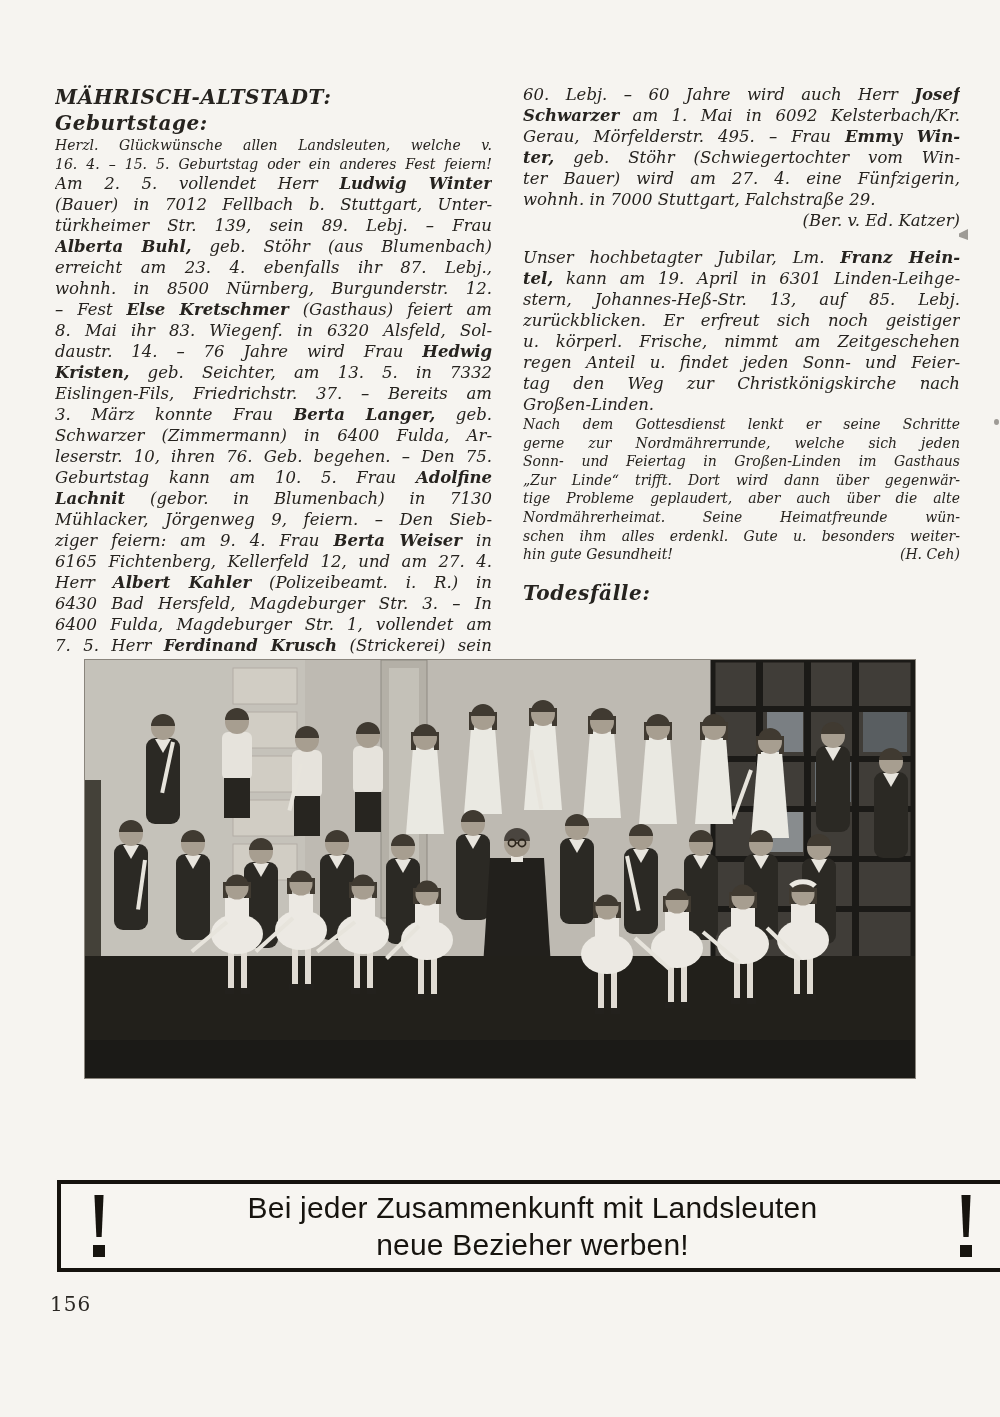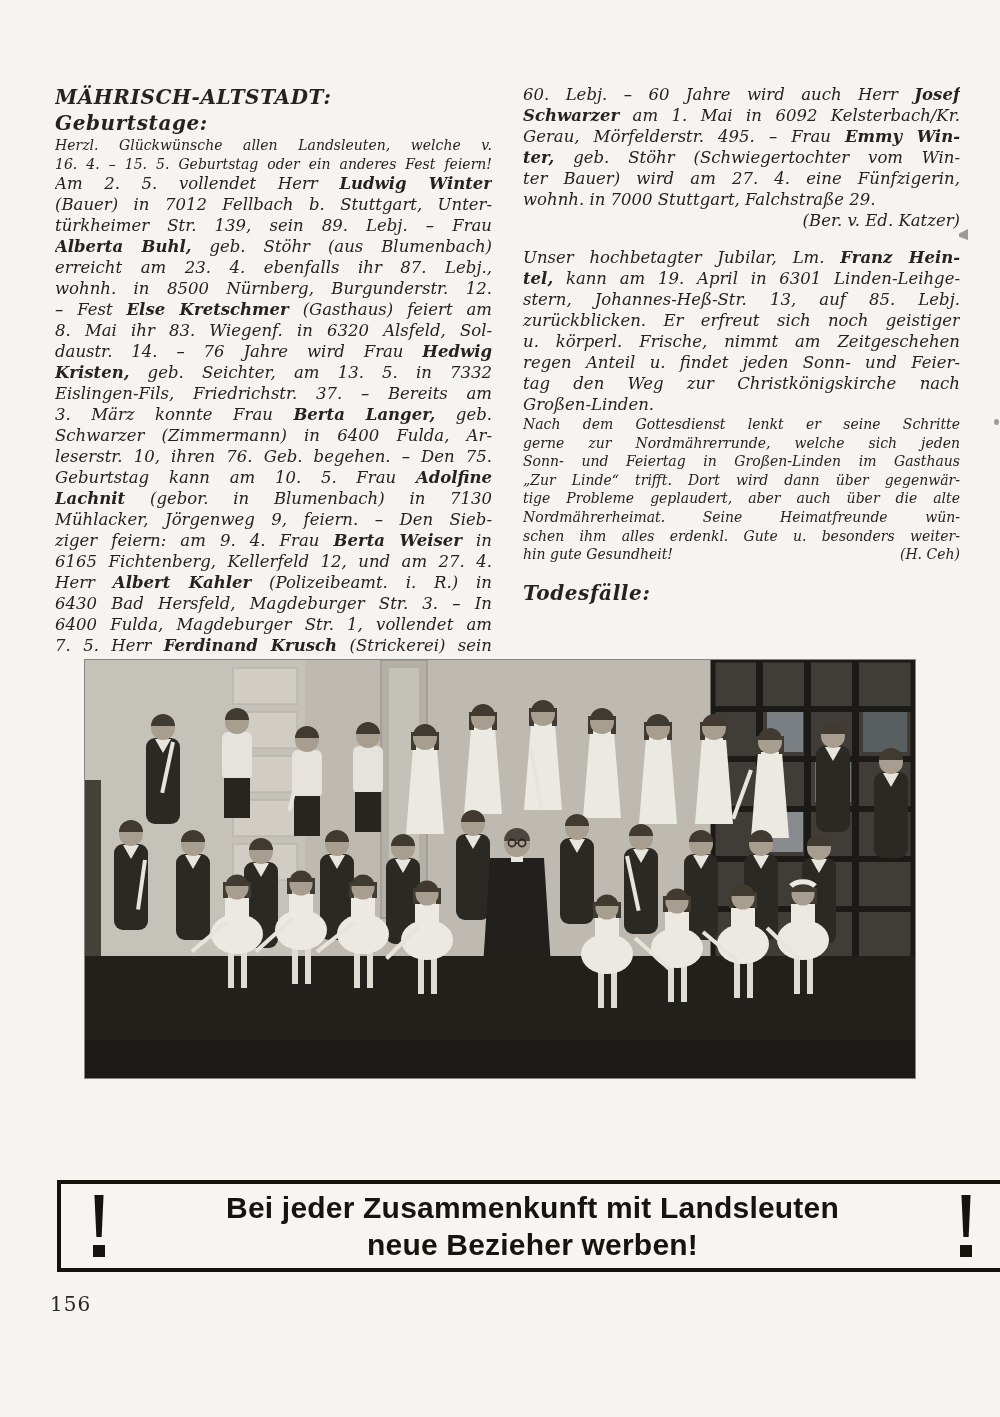--- a/index.html
+++ b/index.html
@@ -40,21 +40,21 @@
   .caption{position:absolute; left:95px; top:1092px; width:845px;}
   
   .banner{
     position:absolute; left:57px; top:1180px; width:883px; height:84px;
     border:4px solid #15120e; background:#f7f5f1;
     display:flex; align-items:center; justify-content:space-between;
     padding:0 30px; box-sizing:content-box;
   }
   .banner-text{
     flex:1; text-align:center;
-    font-family:"Liberation Sans", sans-serif; font-weight:bold;
+    font-family:"Liberation Sans", sans-serif; font-weight:normal;
     font-size:30px; line-height:37px; color:#17140f; letter-spacing:0.2px;
   }
   .excl{position:relative; width:16px; height:62px; flex:0 0 16px;}
   .excl::before{
     content:""; position:absolute; top:0; left:2px; width:12px; height:42px;
     background:#17140f; clip-path:polygon(12% 0,88% 0,72% 100%,28% 100%);
   }
   .excl::after{
     content:""; position:absolute; bottom:0; left:2px; width:12px; height:12px;
     background:#17140f;

